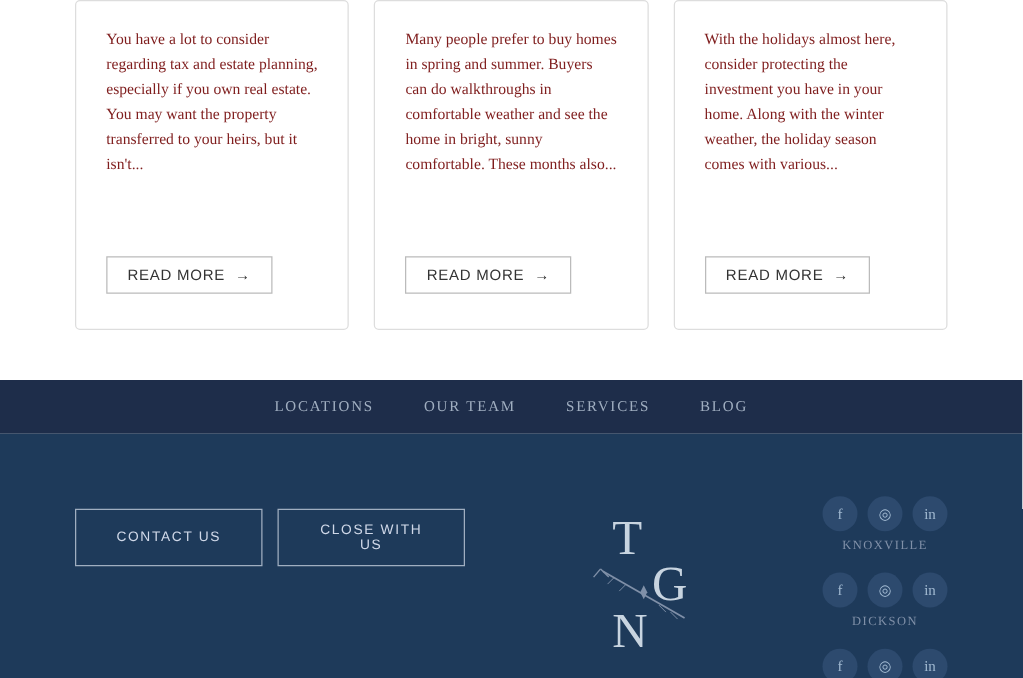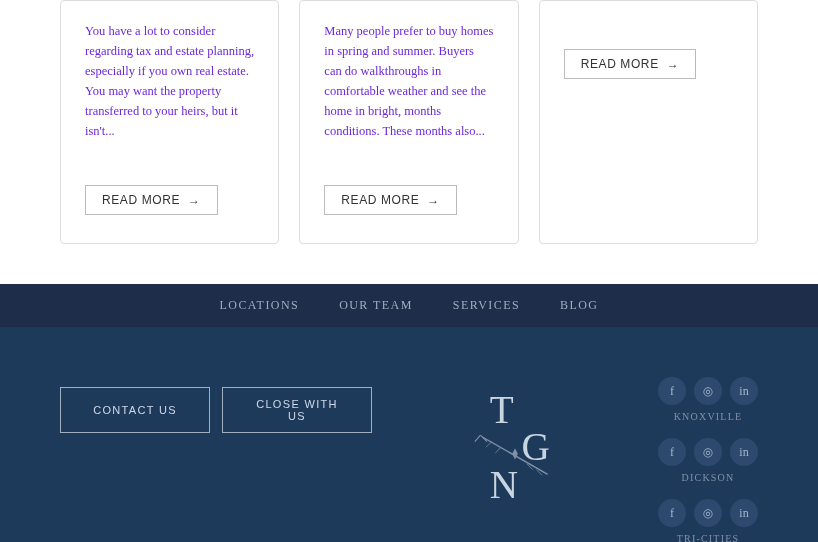--- a/index.html
+++ b/index.html
@@ -20,23 +20,23 @@
     .card {
       background: #fff;
       border: 1px solid #ddd;
       border-radius: 4px;
       padding: 20px 24px 28px 24px;
       flex: 1;
       max-width: 220px;
     }
     .card-text {
       font-size: 12.5px;
-      color: #6d28d9;
+      color: #7f1d1d;
       line-height: 1.6;
-      margin-bottom: 16px;
+      margin-bottom: 36px;
     }
     .read-more-btn {
       display: inline-block;
       border: 1px solid #bbb;
       padding: 7px 16px;
       font-size: 12px;
       letter-spacing: 0.05em;
       color: #333;
       text-decoration: none;
       cursor: pointer;
@@ -142,22 +142,22 @@
       color: #8090a8;
       text-transform: uppercase;
       margin-top: 2px;
     }
   </style>
 </head>
 <body>
 
 <div class="cards-section">
 <div class="card"><p class="card-text">You have a lot to consider regarding tax and estate planning, especially if you own real estate. You may want the property transferred to your heirs, but it isn't...</p><button class="read-more-btn">READ MORE <span class="read-more-arrow">→</span></button></div>
-    <div class="card"><p class="card-text">Many people prefer to buy homes in spring and summer. Buyers can do walkthroughs in comfortable weather and see the home in bright, months conditions. These months also...</p><button class="read-more-btn">READ MORE <span class="read-more-arrow">→</span></button></div>
-    <div class="card"><button class="read-more-btn">READ MORE <span class="read-more-arrow">→</span></button></div>
+    <div class="card"><p class="card-text">Many people prefer to buy homes in spring and summer. Buyers can do walkthroughs in comfortable weather and see the home in bright, sunny comfortable. These months also...</p><button class="read-more-btn">READ MORE <span class="read-more-arrow">→</span></button></div>
+    <div class="card"><p class="card-text">With the holidays almost here, consider protecting the investment you have in your home. Along with the winter weather, the holiday season comes with various...</p><button class="read-more-btn">READ MORE <span class="read-more-arrow">→</span></button></div>
   </div>
 
 <div class="nav-bar">
 <a class="nav-item">LOCATIONS</a>
     <a class="nav-item">OUR TEAM</a>
     <a class="nav-item">SERVICES</a>
     <a class="nav-item">BLOG</a>
   </div>
 
 <div class="footer-main">

